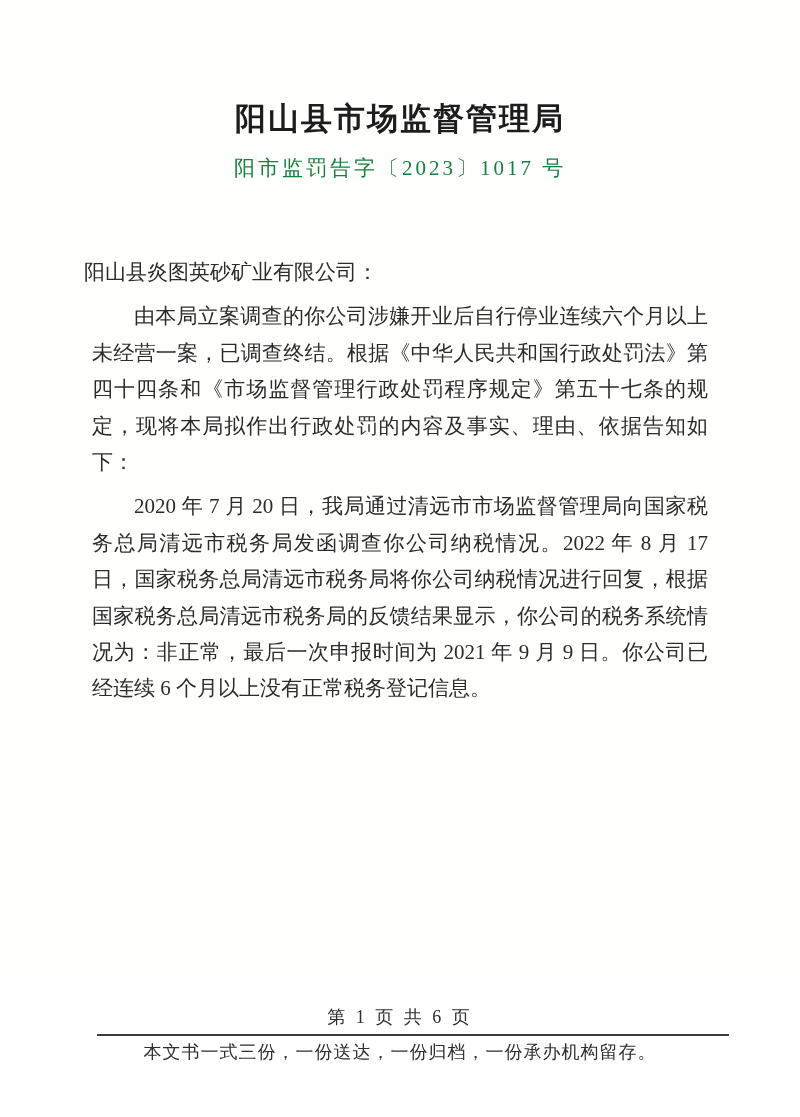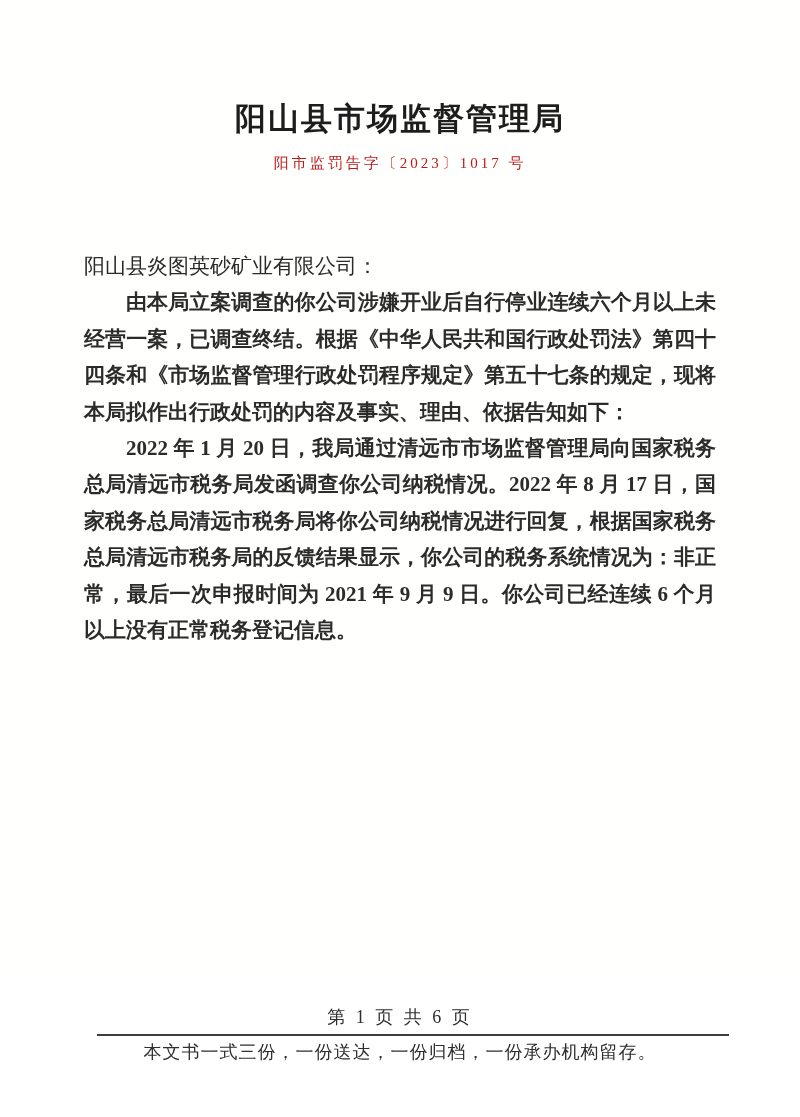--- a/index.html
+++ b/index.html
@@ -27,42 +27,41 @@
   .doc-title {
     font-family: "DejaVu Sans", "Liberation Sans", sans-serif;
     font-weight: bold;
     font-size: 31px;
     line-height: 47px;
     letter-spacing: 2px;
     color: #1d1d1d;
   }
   .doc-number {
     margin-top: 12px;
-    font-size: 15px;
+    font-size: 21px;
     letter-spacing: 3px;
-    color: #b91c1c;
+    color: #15803d;
   }
   .doc-body {
     position: absolute;
-    top: 248px;
+    top: 254px;
     left: 84px;
     width: 632px;
     font-size: 21px;
     line-height: 36.4px;
     text-align: justify;
     text-justify: inter-ideograph;
     color: #2b2b2b;
   }
   .salutation {
     margin: 0;
   }
   .para {
-    margin: 0;
+    margin: 8px;
     text-indent: 2em;
-    font-weight: bold;
   }
   .page-indicator {
     position: absolute;
     top: 1005px;
     left: 0;
     width: 100%;
     text-align: center;
     font-size: 18px;
     letter-spacing: 3px;
     color: #2e2e2e;
@@ -94,20 +93,20 @@
   <div class="doc-header">
     <div class="doc-title">
       <div>阳山县市场监督管理局</div>
     </div>
     <div class="doc-number">阳市监罚告字〔2023〕1017 号</div>
   </div>
 
   <div class="doc-body">
     <p class="salutation">阳山县炎图英砂矿业有限公司：</p>
     <p class="para">由本局立案调查的你公司涉嫌开业后自行停业连续六个月以上未经营一案，已调查终结。根据《中华人民共和国行政处罚法》第四十四条和《市场监督管理行政处罚程序规定》第五十七条的规定，现将本局拟作出行政处罚的内容及事实、理由、依据告知如下：</p>
-    <p class="para">2022 年 1 月 20 日，我局通过清远市市场监督管理局向国家税务总局清远市税务局发函调查你公司纳税情况。2022 年 8 月 17 日，国家税务总局清远市税务局将你公司纳税情况进行回复，根据国家税务总局清远市税务局的反馈结果显示，你公司的税务系统情况为：非正常，最后一次申报时间为 2021 年 9 月 9 日。你公司已经连续 6 个月以上没有正常税务登记信息。</p>
+    <p class="para">2020 年 7 月 20 日，我局通过清远市市场监督管理局向国家税务总局清远市税务局发函调查你公司纳税情况。2022 年 8 月 17 日，国家税务总局清远市税务局将你公司纳税情况进行回复，根据国家税务总局清远市税务局的反馈结果显示，你公司的税务系统情况为：非正常，最后一次申报时间为 2021 年 9 月 9 日。你公司已经连续 6 个月以上没有正常税务登记信息。</p>
   </div>
 
   <div class="page-indicator">第 1 页 共 6 页</div>
   <div class="footer-divider"></div>
   <div class="footer-note">本文书一式三份，一份送达，一份归档，一份承办机构留存。</div>
 
 </div>
 
 </body></html>

